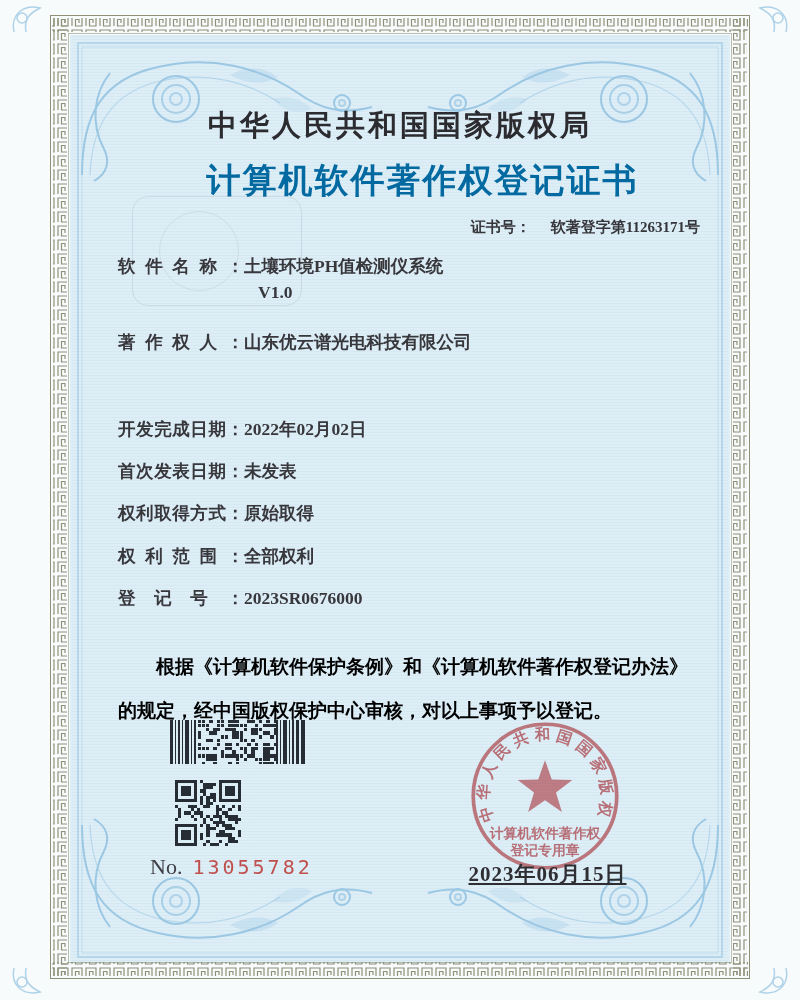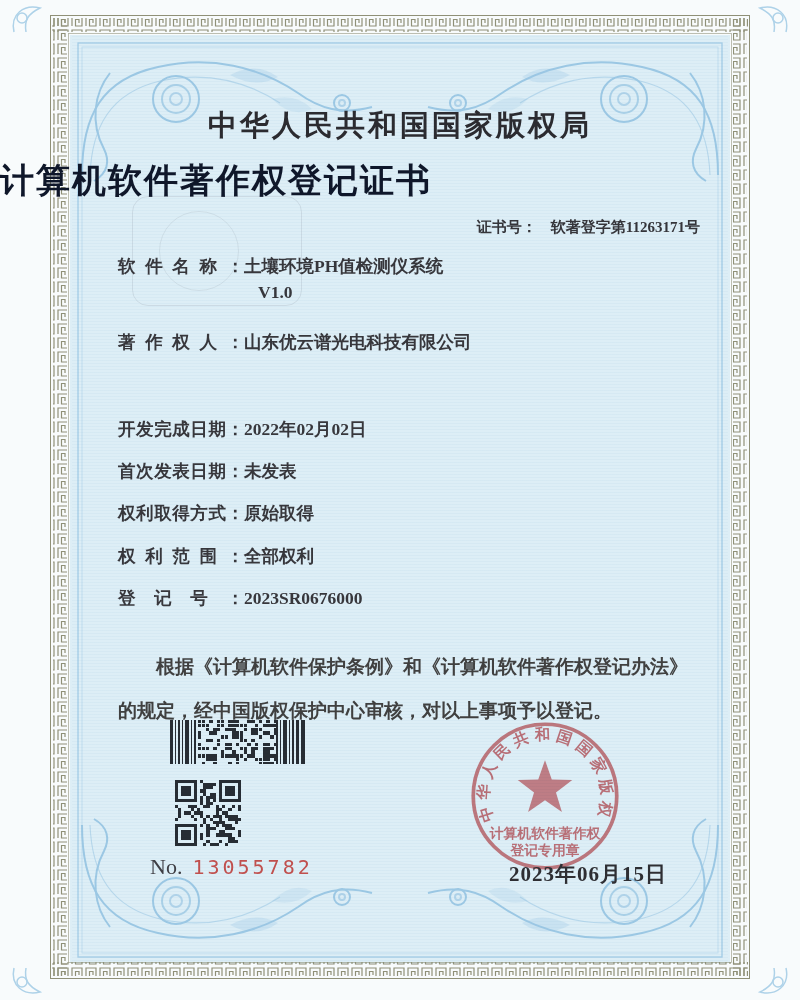--- a/index.html
+++ b/index.html
@@ -9,43 +9,43 @@
   html,body{margin:0;padding:0;}
   body{background:#e8e8e8;font-family:"Liberation Serif","DejaVu Serif",serif;}
   .page{position:relative;width:800px;height:1000px;background:#f8fbfc;overflow:hidden;}
   .border-svg{position:absolute;left:0;top:0;width:800px;height:1000px;}
   .texture{position:absolute;left:72px;top:36px;width:656px;height:928px;
     background:repeating-linear-gradient(0deg, rgba(120,170,205,0.07) 0 1px, rgba(255,255,255,0) 1px 3px);
     pointer-events:none;}
   .content{position:absolute;left:0;top:0;width:800px;height:1000px;color:var(--ink);}
   .issuer{position:absolute;top:106px;left:0;right:0;text-align:center;
     font-size:29px;font-weight:700;letter-spacing:3px;color:#2b2b30;}
-  .cert-title{position:absolute;top:158px;left:0;right:0;text-align:left;
-    font-size:34px;font-weight:700;letter-spacing:2px;color:#0f172a;}
+  .cert-title{position:absolute;top:158px;left:0;right:0;text-align:center;
+    font-size:34px;font-weight:700;letter-spacing:2px;color:#0369a1;padding-left:45px;}
   .certno{position:absolute;top:218px;right:100px;font-size:15px;font-weight:700;color:#35353a;}
-  .certno .num{margin-left:14px;}
+  .certno .num{margin-left:20px;}
   .watermark{position:absolute;left:132px;top:196px;width:168px;height:108px;
     border:1px solid rgba(140,152,162,0.22);border-radius:16px;}
   .watermark::after{content:"";position:absolute;left:26px;top:14px;width:78px;height:78px;
     border:1px solid rgba(140,152,162,0.18);border-radius:50%;}
   .row{position:absolute;left:118px;white-space:nowrap;}
   .lab{display:inline-block;width:126px;font-size:17.5px;font-weight:700;
     text-align:justify;text-align-last:justify;text-justify:inter-character;color:#37373c;}
   .val{margin-left:0;font-size:17.5px;font-weight:700;color:#37373c;}
   .subval{position:absolute;left:258px;font-size:17.5px;font-weight:700;color:#37373c;font-family:Liberation Serif, serif;}
   .statement{position:absolute;left:118px;top:626px;width:580px;
-    font-size:19px;line-height:44px;font-weight:600;text-indent:2em;color:#404040;}
+    font-size:19px;line-height:44px;font-weight:600;text-indent:2em;color:#000000;}
   .barcode{position:absolute;left:170px;top:720px;mix-blend-mode:multiply;}
   .qrcode{position:absolute;left:175px;top:780px;mix-blend-mode:multiply;}
   .serial{position:absolute;left:150px;top:854px;font-size:22px;color:#3f3f45;white-space:nowrap;text-align:right;}
   .serial .sn{font-family:"DejaVu Sans Mono","Liberation Mono",monospace;
     font-size:20px;letter-spacing:3px;color:var(--serial);margin-left:10px;}
   .stamp{position:absolute;left:463px;top:714px;mix-blend-mode:multiply;opacity:0.9;}
-  .issue-date{position:absolute;left:472px;top:860px;width:195px;text-align:right;
-    font-size:21px;font-weight:700;color:#2e2e33;letter-spacing:1px;}
+  .issue-date{position:absolute;left:450px;top:860px;width:195px;text-align:center;
+    font-size:21px;font-weight:700;color:#2e2e33;letter-spacing:1px;text-decoration:underline;}
 </style>
 </head>
 <body>
 
 <div class="page">
 
   <svg class="border-svg" xmlns="http://www.w3.org/2000/svg" xmlns:xlink="http://www.w3.org/1999/xlink" viewBox="0 0 800 1000">
     <defs>
       <pattern id="meander" width="14" height="14" patternUnits="userSpaceOnUse">
         <path d="M2 12 V2 H12 V12 H5.5 V5.5 H9 V9" fill="none" stroke="var(--olive)" stroke-width="1.2"></path>

